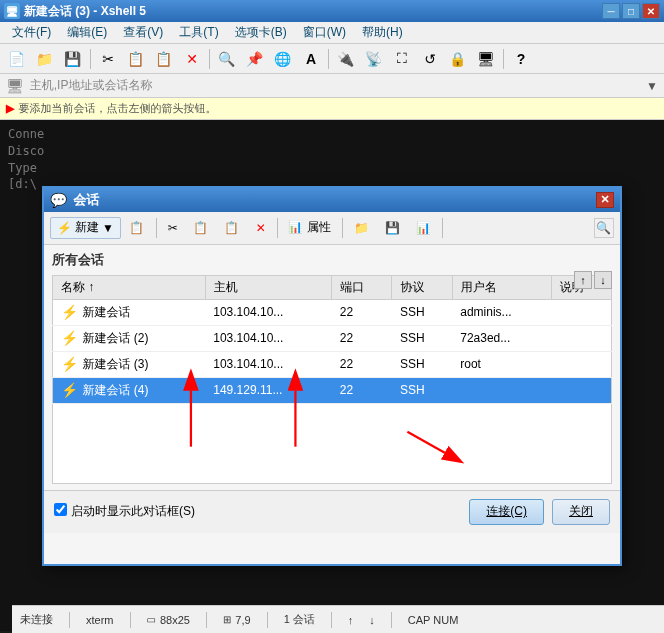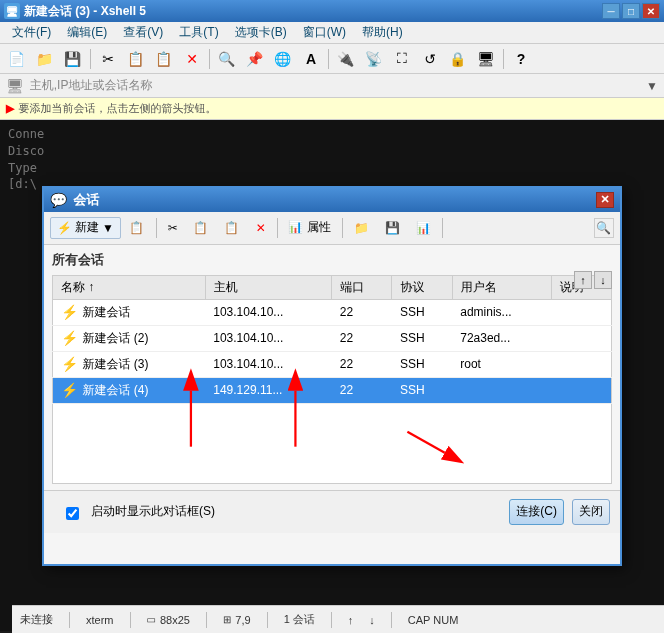--- a/index.html
+++ b/index.html
@@ -309,37 +309,37 @@
     .dialog-footer {
       display: flex;
       align-items: center;
       padding: 8px 10px;
       background: #f0f0f0;
       border-top: 1px solid #ccc;
       gap: 8px;
     }
     .footer-checkbox {
       display: flex;
-      align-items: flex-end;
-      gap: 12px;
-      font-size: 12px;
-      margin-left: 12px;
+      align-items: flex-start;
+      gap: 4px;
+      font-size: 12px;
     }
     .footer-spacer { flex: 1; }
     .footer-btn {
       height: 26px;
-      padding: 0 6px;
+      padding: 0 16px;
       background: linear-gradient(to bottom, #e8f0f8, #d0e0f0);
       border: 1px solid #80a8d0;
       border-radius: 3px;
       font-size: 12px;
       cursor: pointer;
       display: flex;
       align-items: center;
       gap: 4px;
+      text-decoration: underline;
     }
     .footer-btn.connect {
       background: linear-gradient(to bottom, #d8eaf8, #b8d4f0);
       border-color: #5a9ed0;
     }
 
     
     .arrow-svg {
       position: absolute;
       top: 0;

